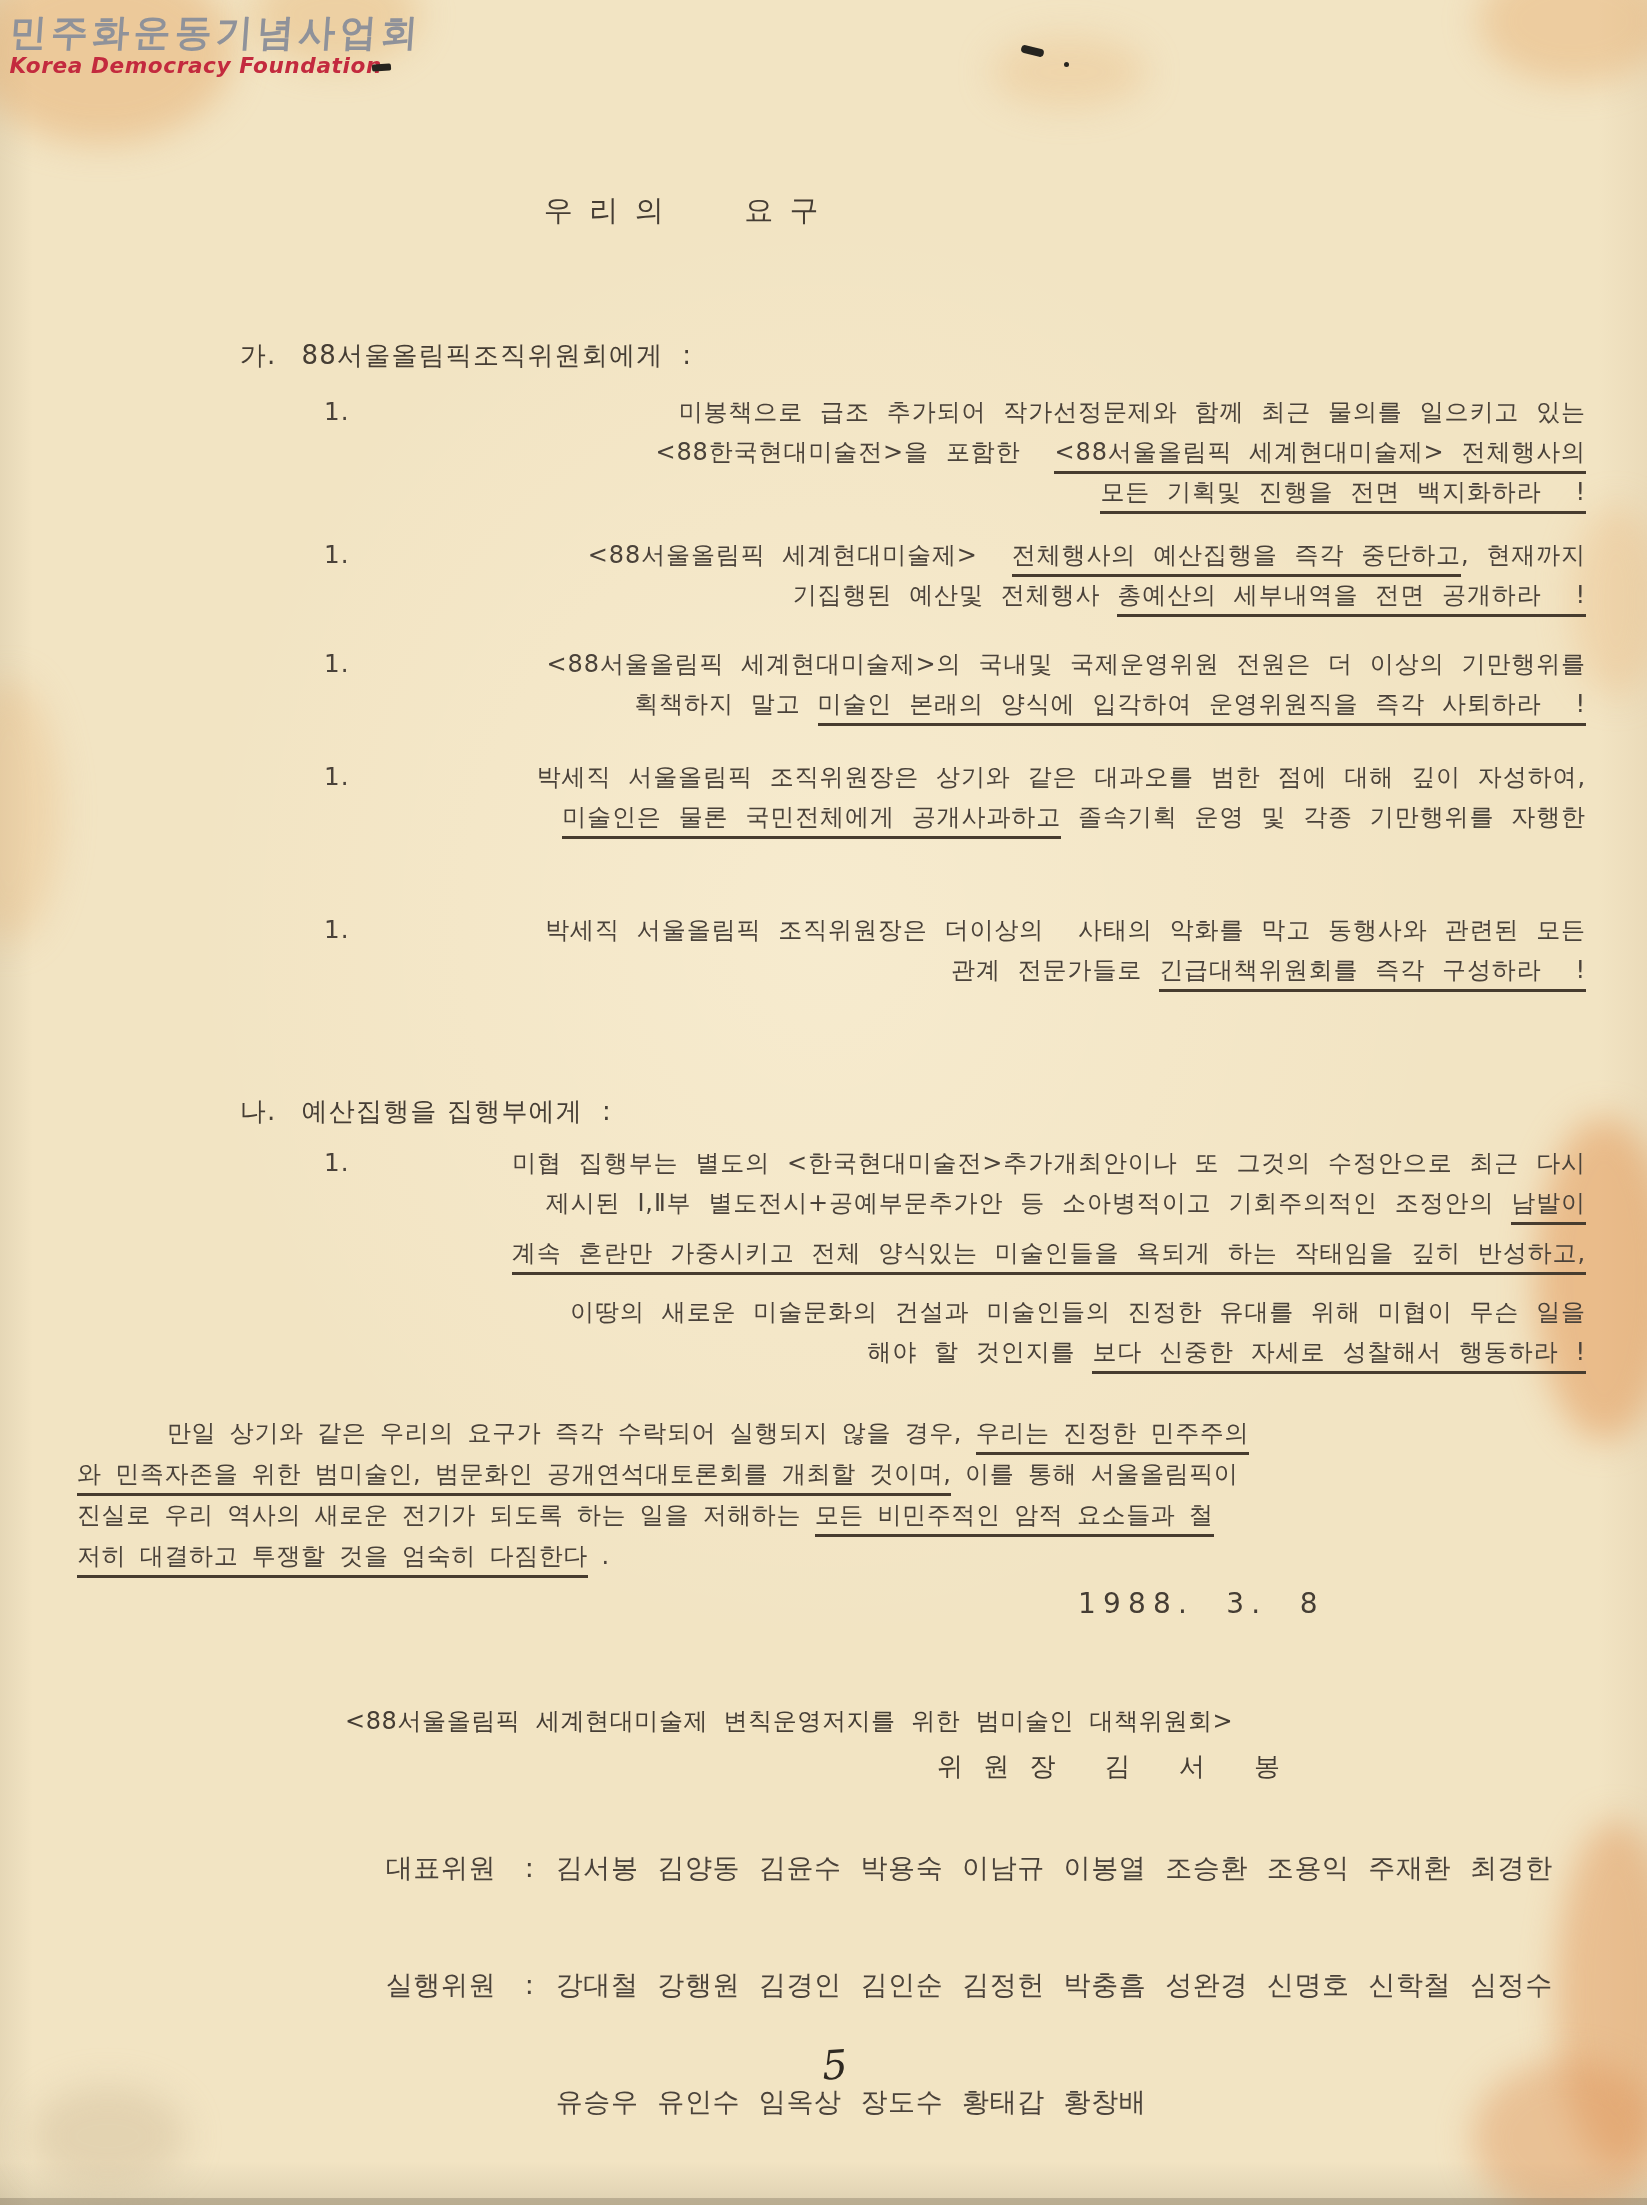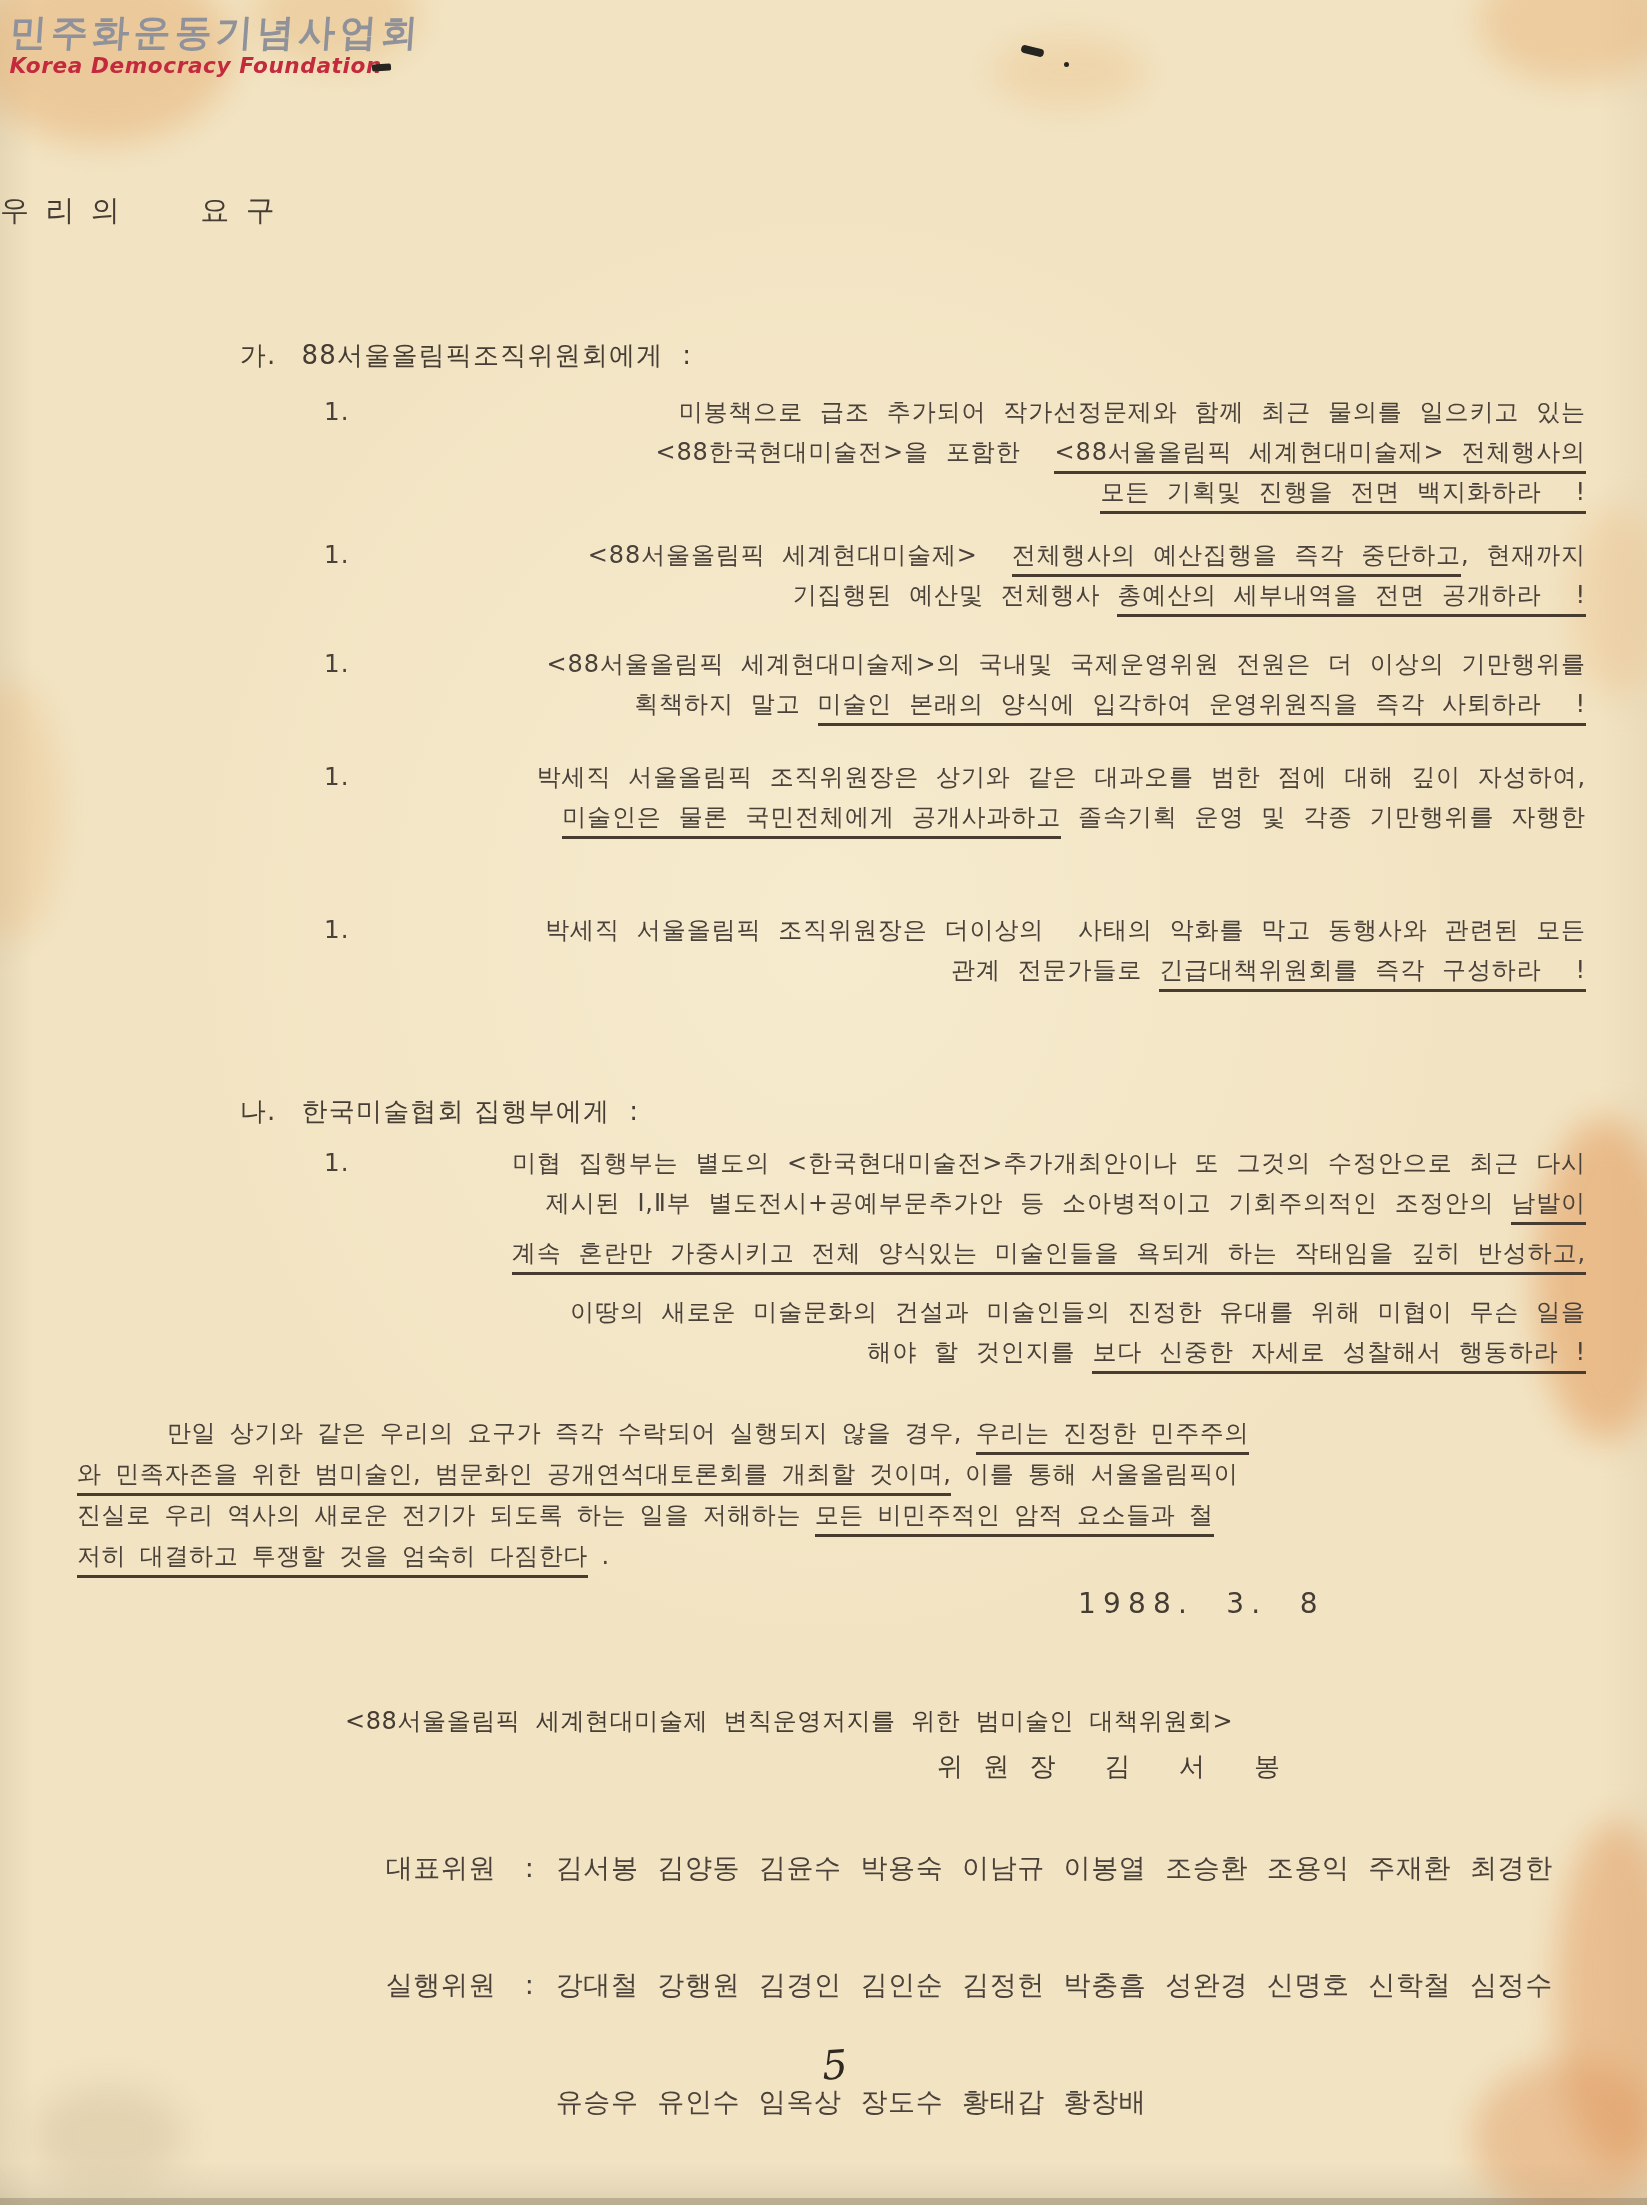--- a/index.html
+++ b/index.html
@@ -41,21 +41,21 @@
     color:#c32a3e;letter-spacing:0.6px;margin-top:1.2px;
     font-family:"DejaVu Sans",sans-serif;
   }
   .ink-mark{position:absolute;background:#26241f;border-radius:1.8px;}
   .mk1{left:372px;top:64px;width:19px;height:6.6px;transform:rotate(-4deg);}
   .mk2{left:1021px;top:47px;width:23px;height:7.8px;transform:rotate(14deg);border-radius:3.6px;}
   .mk3{left:1064px;top:62px;width:5.4px;height:5.4px;border-radius:50%;}
 
   .typed{white-space:pre;}
   .doc-title{
-    position:absolute;left:0;top:191px;width:1444px;text-align:left;
+    position:absolute;left:0;top:191px;width:1444px;text-align:center;
     padding-right:78px;box-sizing:border-box;
     font-size:29px;letter-spacing:3.6px;color:#453d34;
   }
   .sec-heading{position:absolute;font-size:26px;letter-spacing:1.2px;color:#453d34;}
   .sec-heading .sh-label{margin-right:25px;}
   .sh-a{left:202px;top:308px;}
   .sh-b{left:202px;top:1064px;}
 
   .item{position:absolute;left:324px;width:1262px;}
   .item .num{position:absolute;left:0;top:0;line-height:40px;font-size:24.6px;letter-spacing:1.2px;}
@@ -164,21 +164,21 @@
   </div>
   <div class="item it-a5">
     <span class="num">1.</span>
     <div class="lines">
         <div class="line"><span class="seg">박세직 서울올림픽 조직위원장은 더이상의  사태의 악화를 막고 동행사와 관련된 모든</span></div>
         <div class="line"><span class="seg">관계 전문가들로 </span><span class="seg u">긴급대책위원회를 즉각 구성하라  !</span></div>
       </div>
   </div>
 
   <div class="sec-heading sh-b typed">
-    <span class="sh-label">나.</span><span class="sh-text">한국미술협회 집행부에게  :</span>
+    <span class="sh-label">나.</span><span class="sh-text">예산집행을 집행부에게  :</span>
   </div>
 
   <div class="item it-b1 sec-b-item">
     <span class="num">1.</span>
     <div class="lines">
         <div class="line"><span class="seg">미협 집행부는 별도의 &lt;한국현대미술전&gt;추가개최안이나 또 그것의 수정안으로 최근 다시</span></div>
         <div class="line"><span class="seg">제시된 Ⅰ,Ⅱ부 별도전시+공예부문추가안 등 소아병적이고 기회주의적인 조정안의 </span><span class="seg u">남발이</span></div>
         <div class="line"><span class="seg u">계속 혼란만 가중시키고 전체 양식있는 미술인들을 욕되게 하는 작태임을 깊히 반성하고,</span></div>
         <div class="line"><span class="seg">이땅의 새로운 미술문화의 건설과 미술인들의 진정한 유대를 위해 미협이 무슨 일을</span></div>
         <div class="line"><span class="seg">해야 할 것인지를 </span><span class="seg u">보다 신중한 자세로 성찰해서 행동하라 !</span></div>

